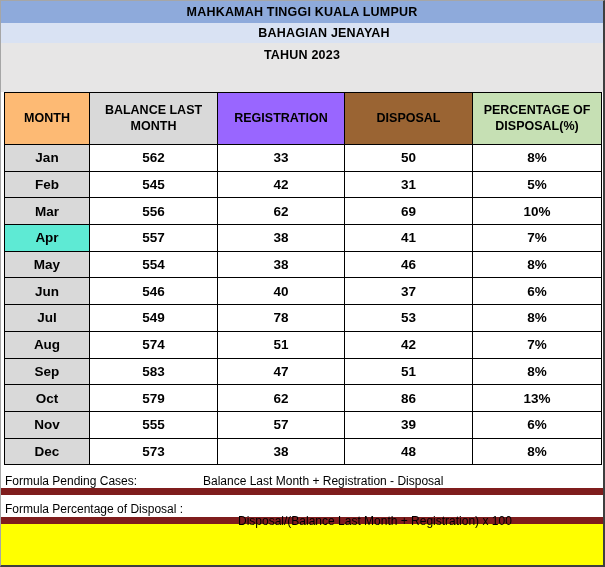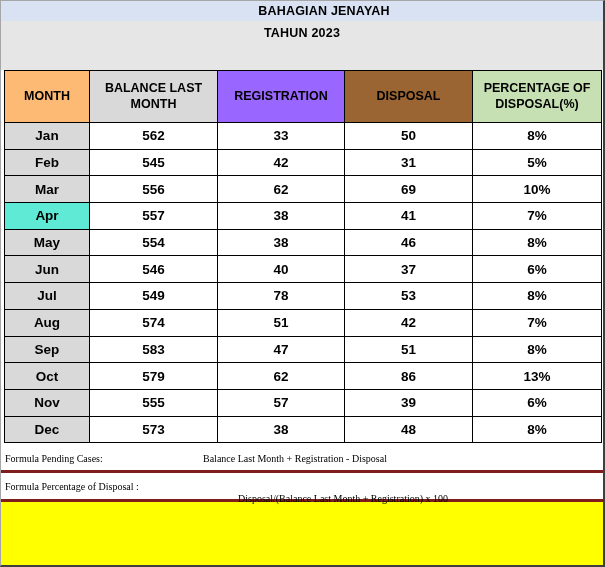--- a/index.html
+++ b/index.html
@@ -51,37 +51,39 @@
   table.data td{
     height:26.7px;
     font-size:13.5px;
     background:#ffffff;
   }
 
   .formula-section{ width:100%; margin-top:3px; display:flex; flex-direction:column; flex:1; }
   .formula-row{
     position:relative;
     width:100%;
-    font-size:10px;
+    font-size:12px;
     font-weight:normal;
-    border-bottom:3px solid #7f1d1d;
-    font-family:Liberation Serif, serif;
+    border-bottom:7px solid #7f1d1d;
   }
   .formula-row-pending{ height:27px; line-height:26px; }
   .formula-row-percentage{ height:29px; line-height:28px; }
   .formula-label{ position:absolute; left:4px; top:0; white-space:nowrap; }
   .formula-row-pending .formula-value{ position:absolute; left:202px; top:0; white-space:nowrap; }
   .formula-row-percentage .formula-value{ position:absolute; left:237px; top:12px; white-space:nowrap; }
   .highlight-band{ flex:1; width:100%; }
 </style>
 </head>
 <body>
 
 <div class="sheet">
 
+  <div class="title-band title-1" style="background: rgb(142, 170, 219);">
+    <span>MAHKAMAH TINGGI KUALA LUMPUR</span>
+  </div>
   <div class="title-band title-2" style="background: rgb(217, 226, 243); padding-left: 44px;">
     <span>BAHAGIAN JENAYAH</span>
   </div>
   <div class="title-band title-3" style="background: rgb(231, 230, 230);">
     <span>TAHUN 2023</span>
   </div>
   <div class="title-band title-spacer" style="background: rgb(231, 230, 230);"></div>
 
   <table class="data">
     <colgroup>

